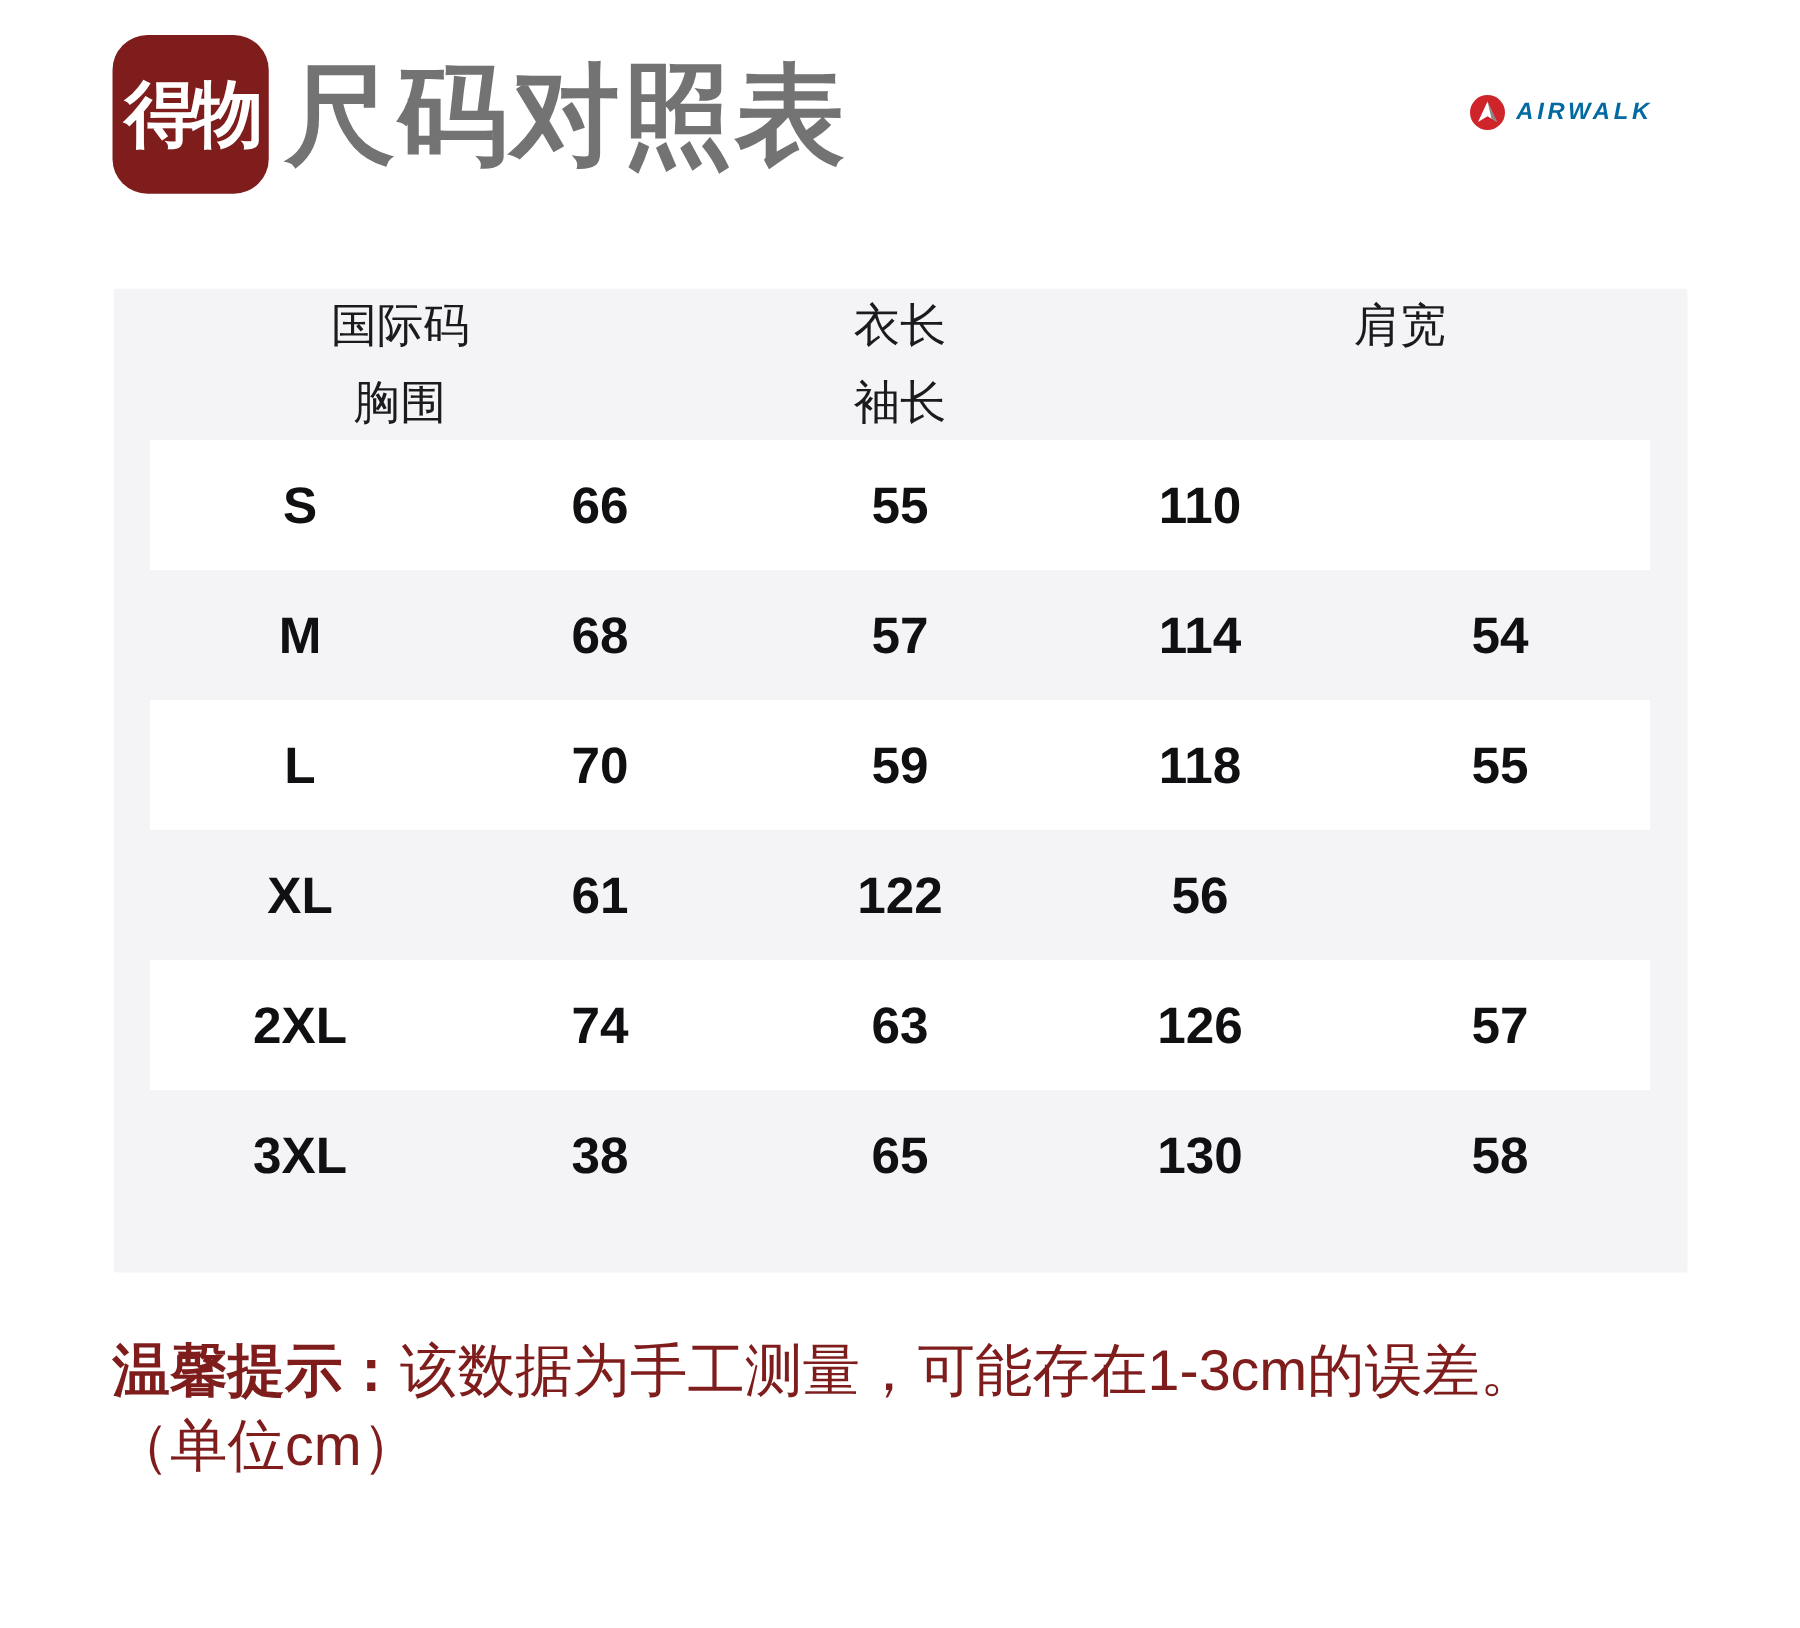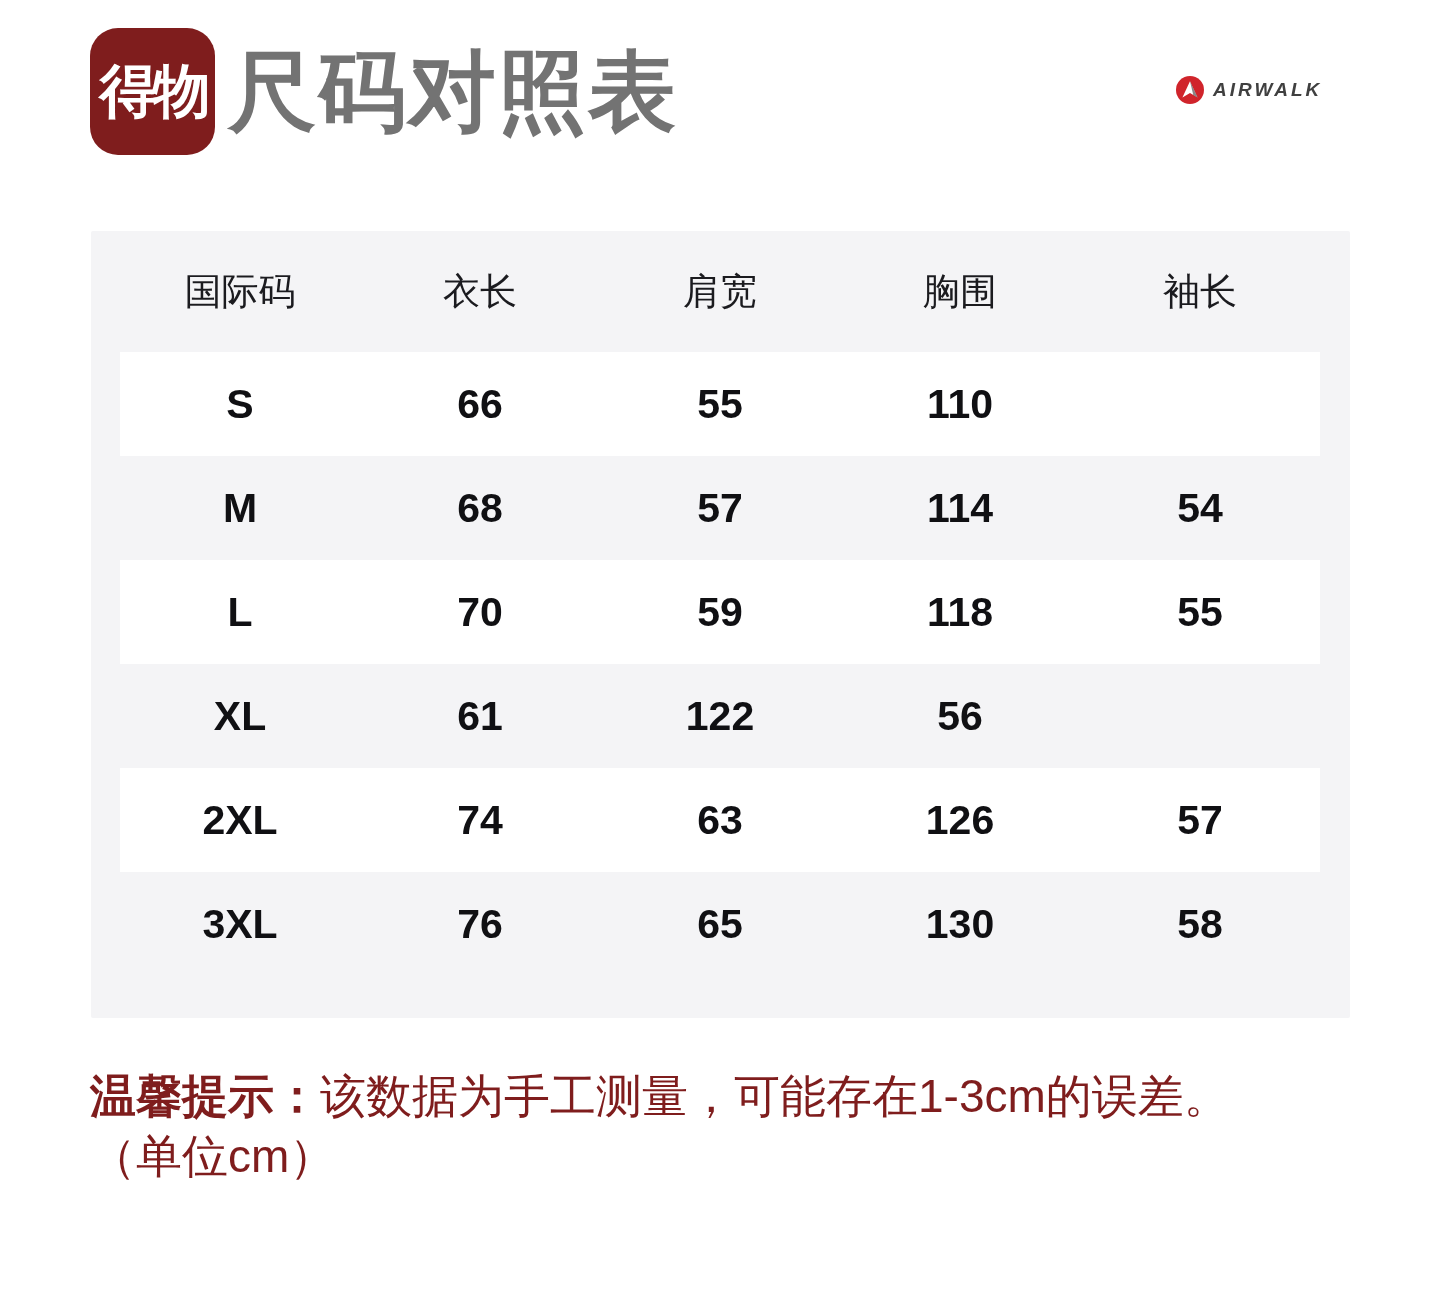--- a/index.html
+++ b/index.html
@@ -28,33 +28,33 @@
     font-size: 88px; font-weight: 600; color: #737373;
     letter-spacing: 2px; white-space: nowrap;
   }
   .brand {
     position: absolute; left: 1176px; top: 74px;
     height: 32px; display: flex; align-items: center; gap: 9px;
   }
   .brand-circle { width: 28px; height: 28px; display: block; }
   .brand-name {
     font-size: 19px; font-weight: bold; font-style: italic;
-    letter-spacing: 3px; color: #404040; white-space: nowrap;
+    letter-spacing: 3px; color: #0369a1; white-space: nowrap;
   }
   
   .size-table {
     position: absolute; left: 91px; top: 231px;
     width: 1259px; height: 787px;
     background: #f4f4f6;
     border-radius: 2px;
   }
   .table-header {
     height: 121px;
     margin: 0 30px 0 29px;
-    display: grid; grid-template-columns: repeat(5, 1fr);
+    display: grid; grid-template-columns: repeat(3, 1fr);
     align-items: center; text-align: center;
     font-size: 37px; font-weight: normal; color: #1b1b1f;
   }
   .table-row {
     height: 104px;
     margin: 0 30px 0 29px;
     display: grid; grid-template-columns: repeat(5, 1fr);
     align-items: center; text-align: center;
     font-size: 41px; font-weight: bold; color: #101013;
   }
@@ -126,21 +126,21 @@
   <div class="table-row alt">
     <div>2XL</div>
     <div>74</div>
     <div>63</div>
     <div>126</div>
     <div>57</div>
   </div>
 
   <div class="table-row">
     <div>3XL</div>
-    <div>76</div>
+    <div>38</div>
     <div>65</div>
     <div>130</div>
     <div>58</div>
   </div>
 </div>
 
 <div class="note">
   <span class="note-label">温馨提示：</span><span>该数据为手工测量，可能存在1-3cm的误差。</span>
   <span class="unit-line">（单位cm）</span>
 </div>

